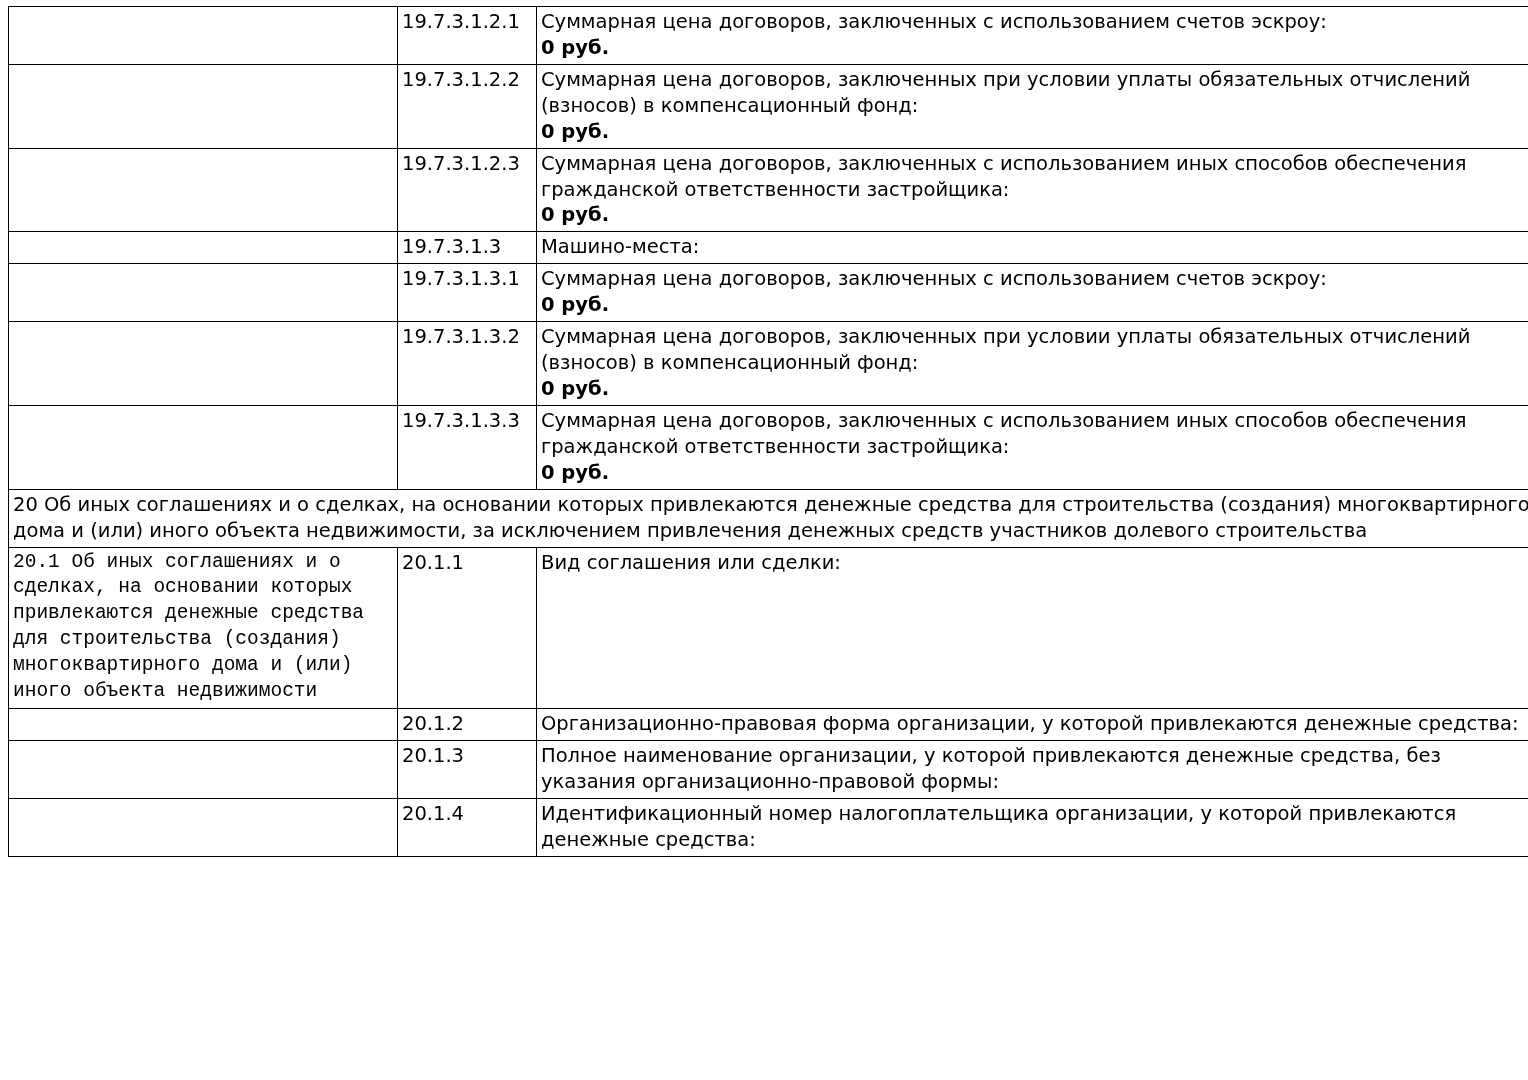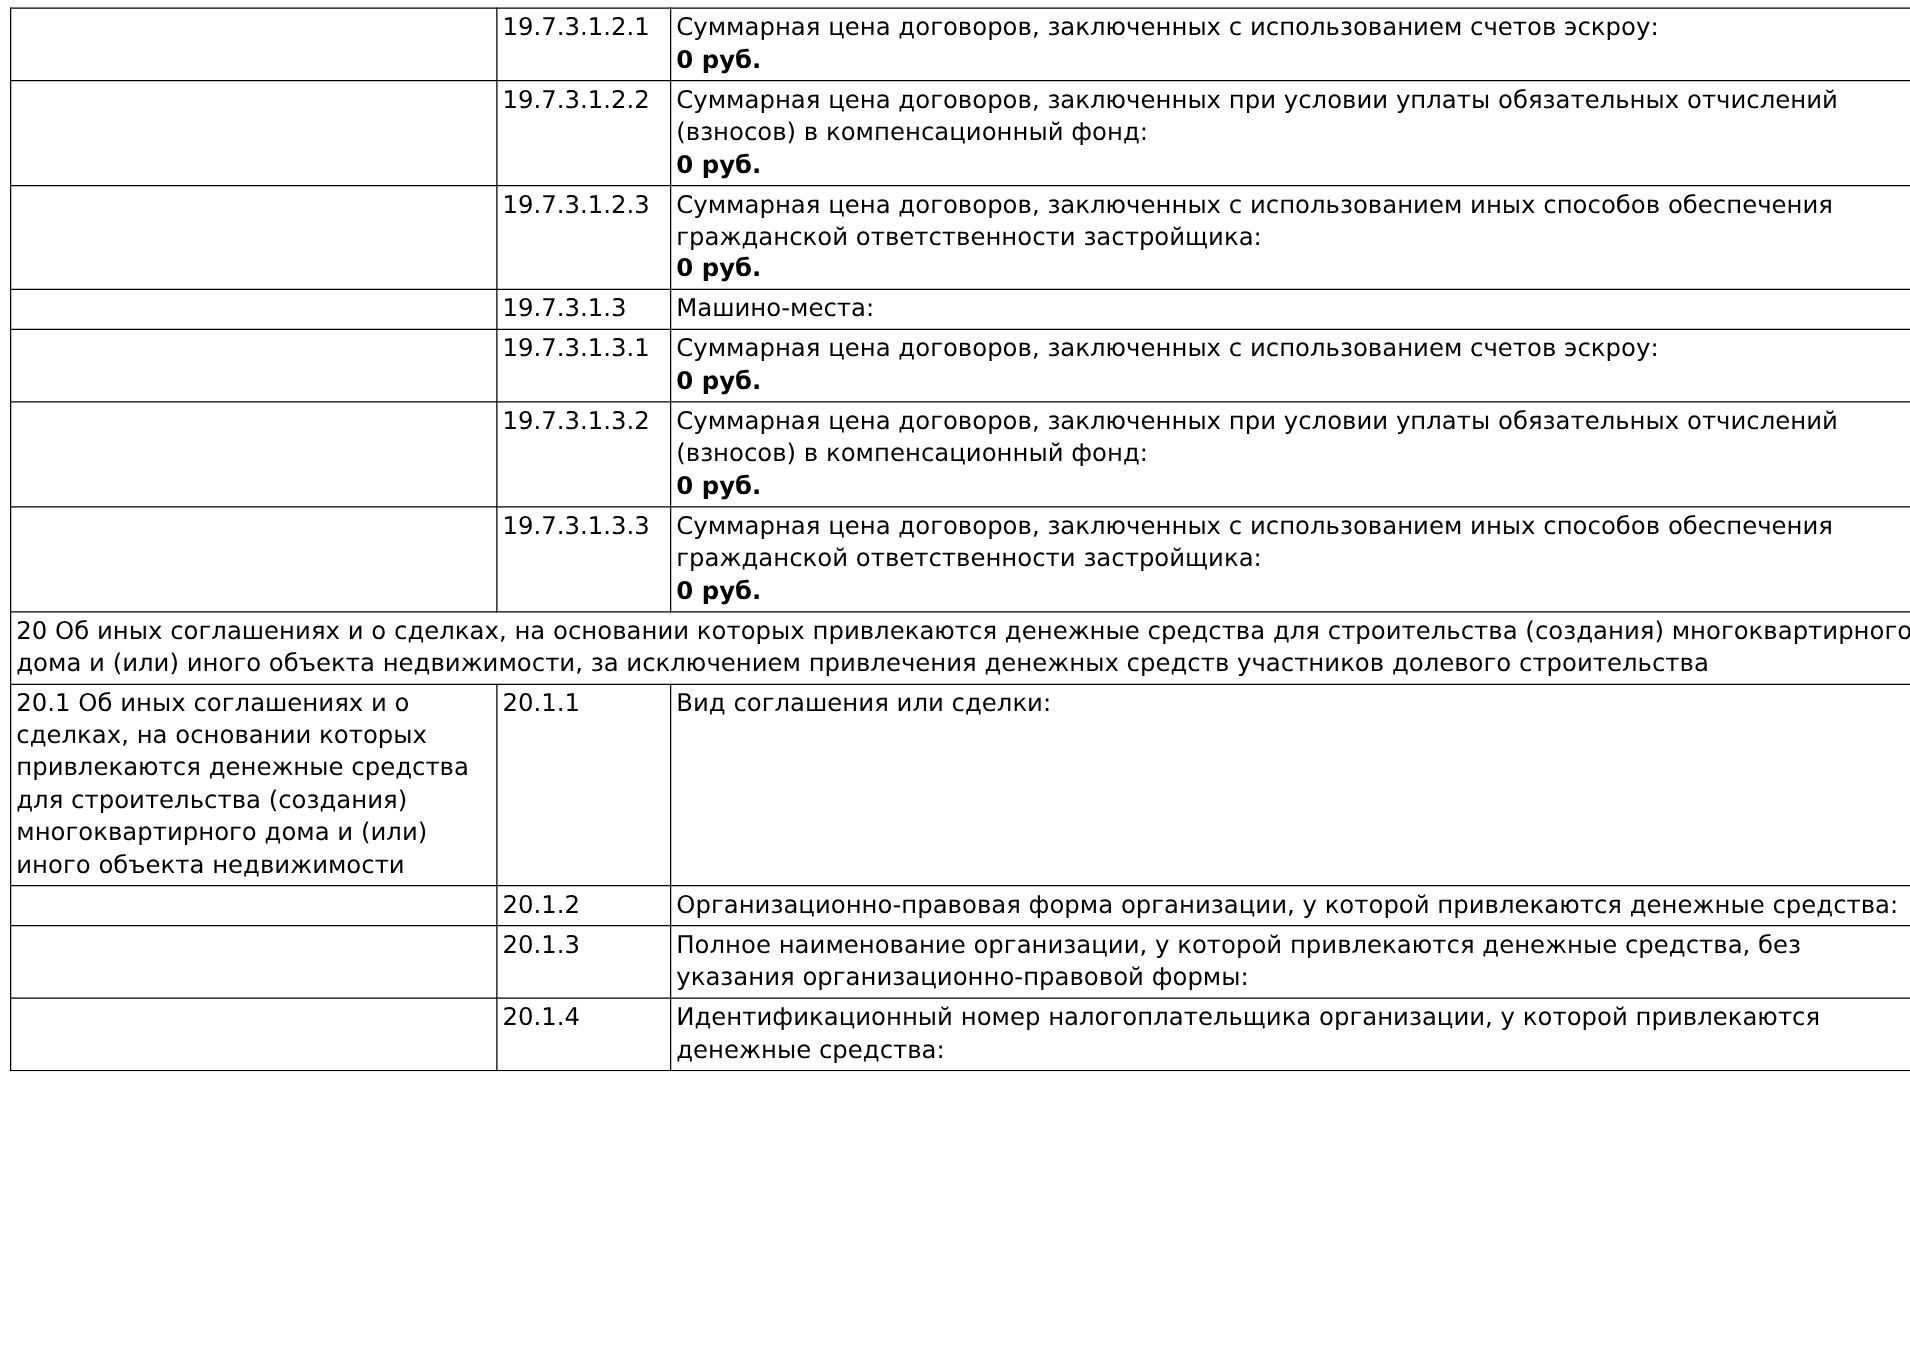--- a/index.html
+++ b/index.html
@@ -24,21 +24,21 @@
   }
   table.doc td {
     border: 1px solid #000000;
     vertical-align: top;
     padding: 2px 4px 3px 4px;
     font-size: 19.5px;
     line-height: 1.33;
     word-wrap: break-word;
     overflow-wrap: break-word;
   }
-  td.c1 { width: 380px; }
+  td.c1 { width: 380px; font-family: Liberation Mono, monospace; }
   td.c2 { width: 130px; }
   td.c3 { width: 1000px; }
   td.num {
     text-align: left;
     white-space: nowrap;
   }
   td.full { width: 1512px; }
   .line { display: block; }
   .bold { font-weight: bold; }
   td.mid { vertical-align: middle; }

